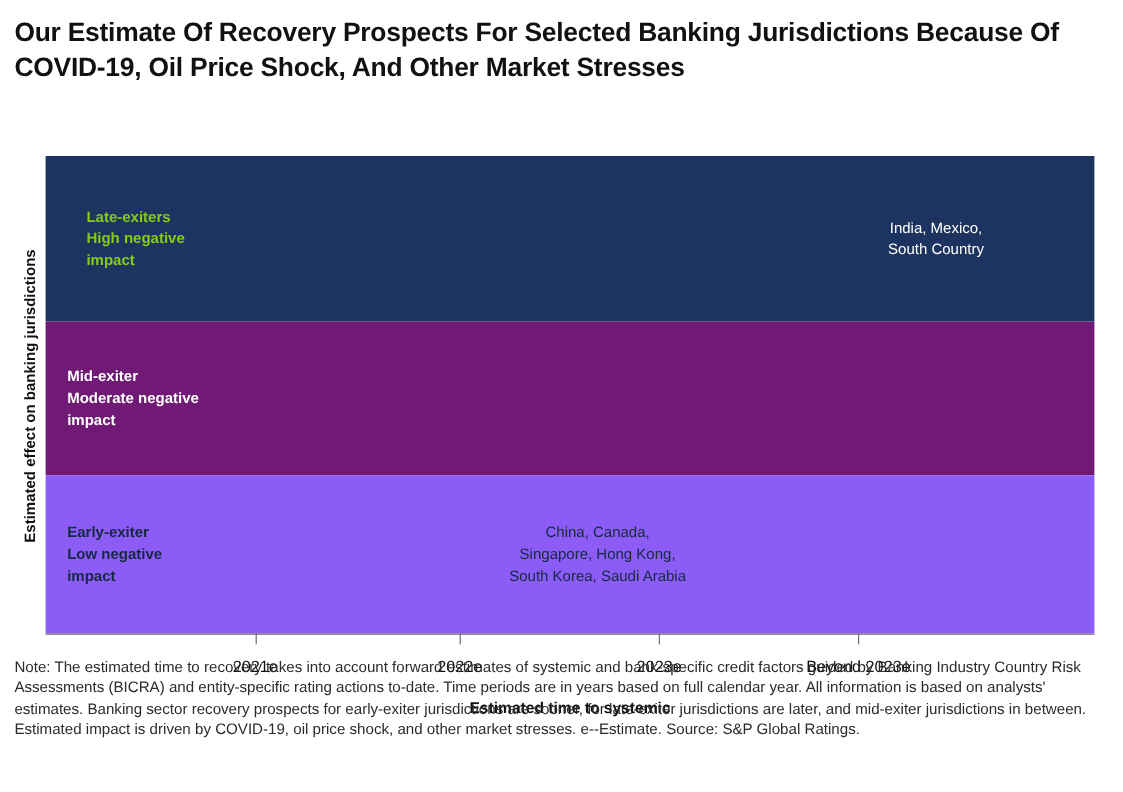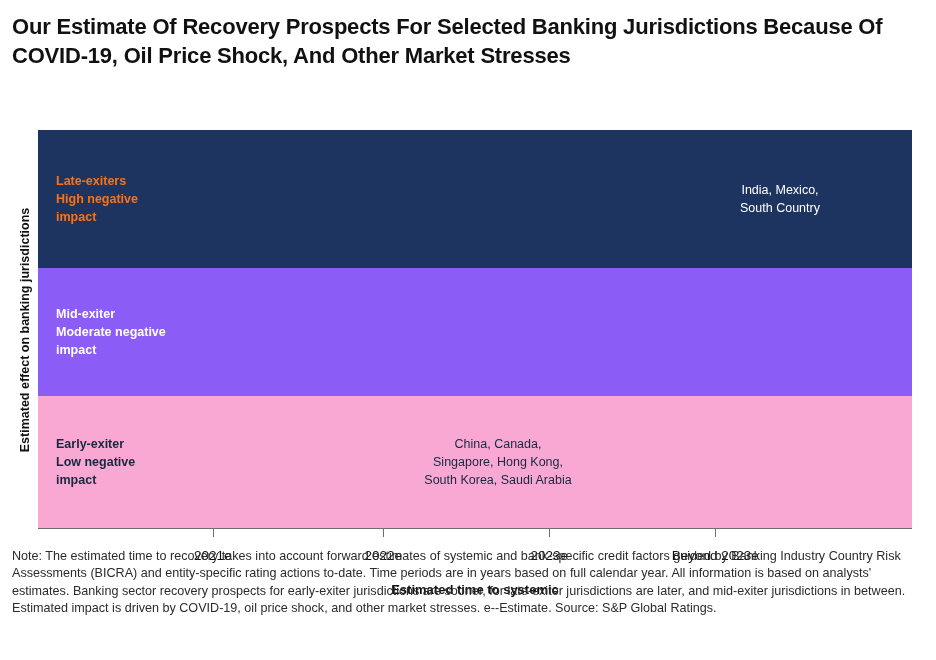--- a/index.html
+++ b/index.html
@@ -64,38 +64,38 @@
     position: relative;
     width: 100%;
     box-sizing: border-box;
   }
   .band.late {
     height: 138px;
     background: #1d3461;
   }
   .band.mid {
     height: 128px;
-    background: #8b5cf6;
+    background: #701a75;
     padding-left: 16px;
   }
   .band.early {
     height: 132px;
-    background: #f9a8d4;
+    background: #8b5cf6;
   }
   .band-label {
     position: absolute;
     left: 18px;
     top: 50%;
     transform: translateY(-50%);
     font-size: 12.5px;
     font-weight: bold;
     line-height: 1.45;
     white-space: pre-line;
   }
-  .band.late .band-label { color: #f97316; }
+  .band.late .band-label { color: #84cc16; margin-left: 16px; }
   .band.mid .band-label { color: #ffffff; }
   .band.early .band-label { color: #15293f; }
 
   .band-entries {
     position: absolute;
     top: 50%;
     transform: translateY(-50%);
     text-align: center;
     font-size: 12.5px;
     line-height: 1.45;

